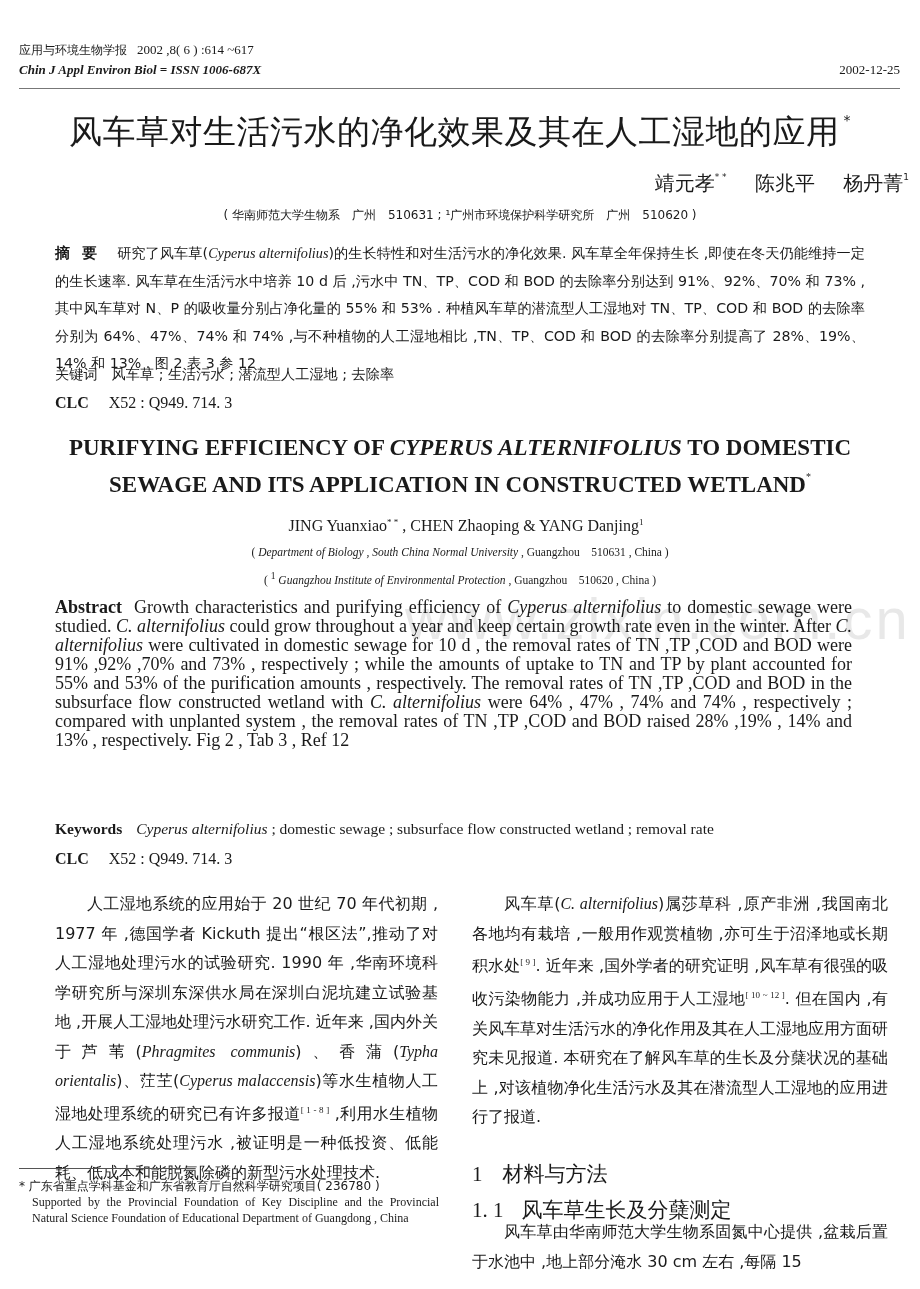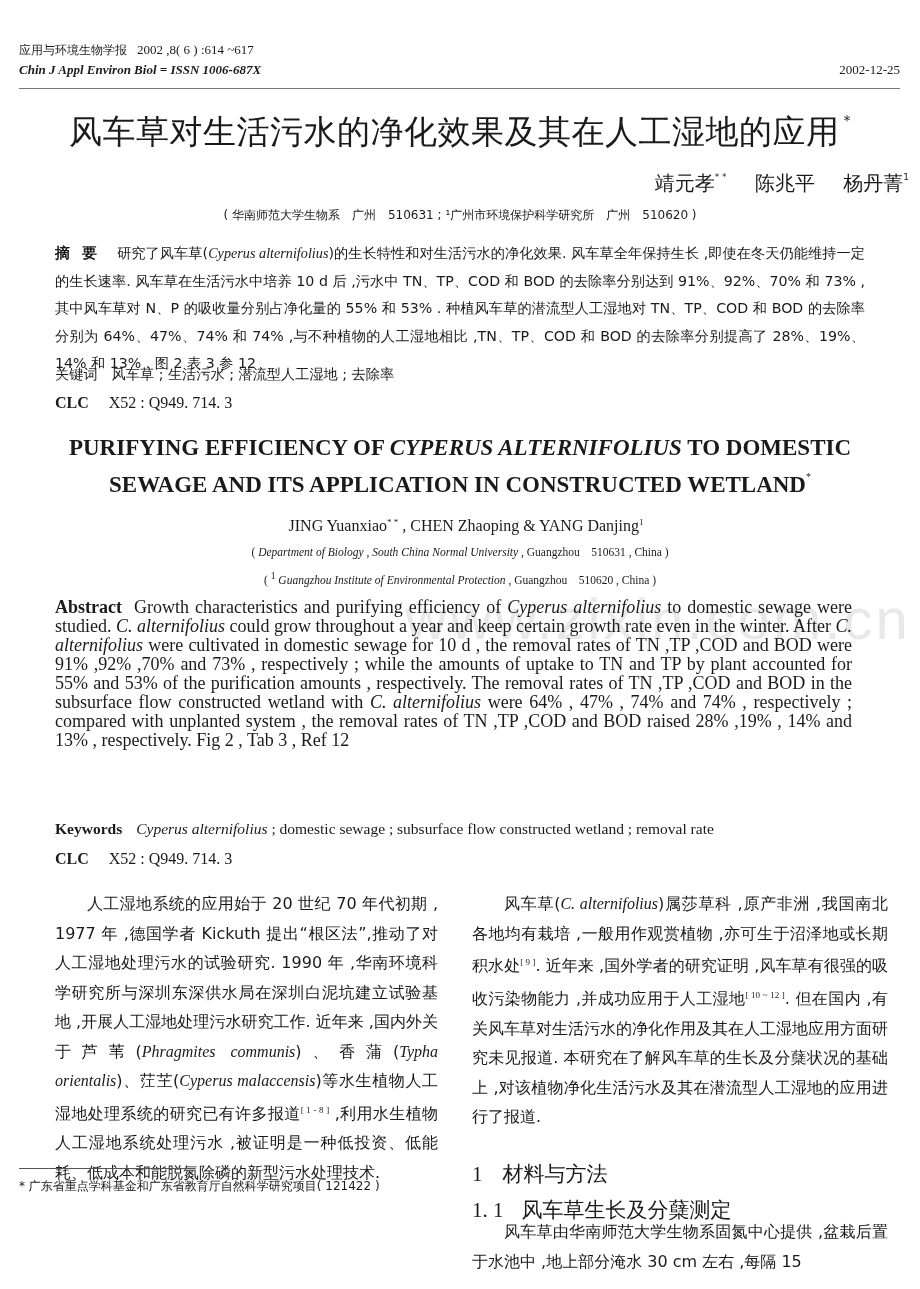--- a/index.html
+++ b/index.html
@@ -106,21 +106,22 @@
 <div class="abs clc" style="left:55px; top:850px;">
   <b>CLC</b><span>X52 : Q949. 714. 3</span>
 </div>
 
 <div class="abs col left-col indent">
   <span>人工湿地系统的应用始于 20 世纪 70 年代初期 , 1977 年 ,德国学者 Kickuth 提出“根区法”,推动了对人工湿地处理污水的试验研究. 1990 年 ,华南环境科学研究所与深圳东深供水局在深圳白泥坑建立试验基地 ,开展人工湿地处理污水研究工作. 近年来 ,国内外关于芦苇(</span><i class="it">Phragmites communis</i><span>)、香蒲(</span><i class="it">Typha orientalis</i><span>)、茳芏(</span><i class="it">Cyperus malaccensis</i><span>)等水生植物人工湿地处理系统的研究已有许多报道</span><sup>[ 1 - 8 ]</sup><span> ,利用水生植物人工湿地系统处理污水 ,被证明是一种低投资、低能耗、低成本和能脱氮除磷的新型污水处理技术.</span>
 </div>
 
 <div class="abs footrule"></div>
 <div class="abs footnotes">
-  <div>* 广东省重点学科基金和广东省教育厅自然科学研究项目( 121422 )</div>
+  <div>* 广东省重点学科基金和广东省教育厅自然科学研究项目( 236780 )</div>
+  <div class="en">Supported by the Provincial Foundation of Key Discipline and the Provincial Natural Science Foundation of Educational Department of Guangdong , China</div>
 </div>
 
 <div class="abs col right-col indent">
   <span>风车草(</span><i class="it">C.  alternifolius</i><span>)属莎草科 ,原产非洲 ,我国南北各地均有栽培 ,一般用作观赏植物 ,亦可生于沼泽地或长期积水处</span><sup>[ 9 ]</sup><span>. 近年来 ,国外学者的研究证明 ,风车草有很强的吸收污染物能力 ,并成功应用于人工湿地</span><sup>[ 10 ~ 12 ]</sup><span>. 但在国内 ,有关风车草对生活污水的净化作用及其在人工湿地应用方面研究未见报道. 本研究在了解风车草的生长及分蘖状况的基础上 ,对该植物净化生活污水及其在潜流型人工湿地的应用进行了报道.</span>
 </div>
 
 <div class="abs sec1">
   <span class="n">1</span><span>材料与方法</span>
 </div>
 <div class="abs sec11">

